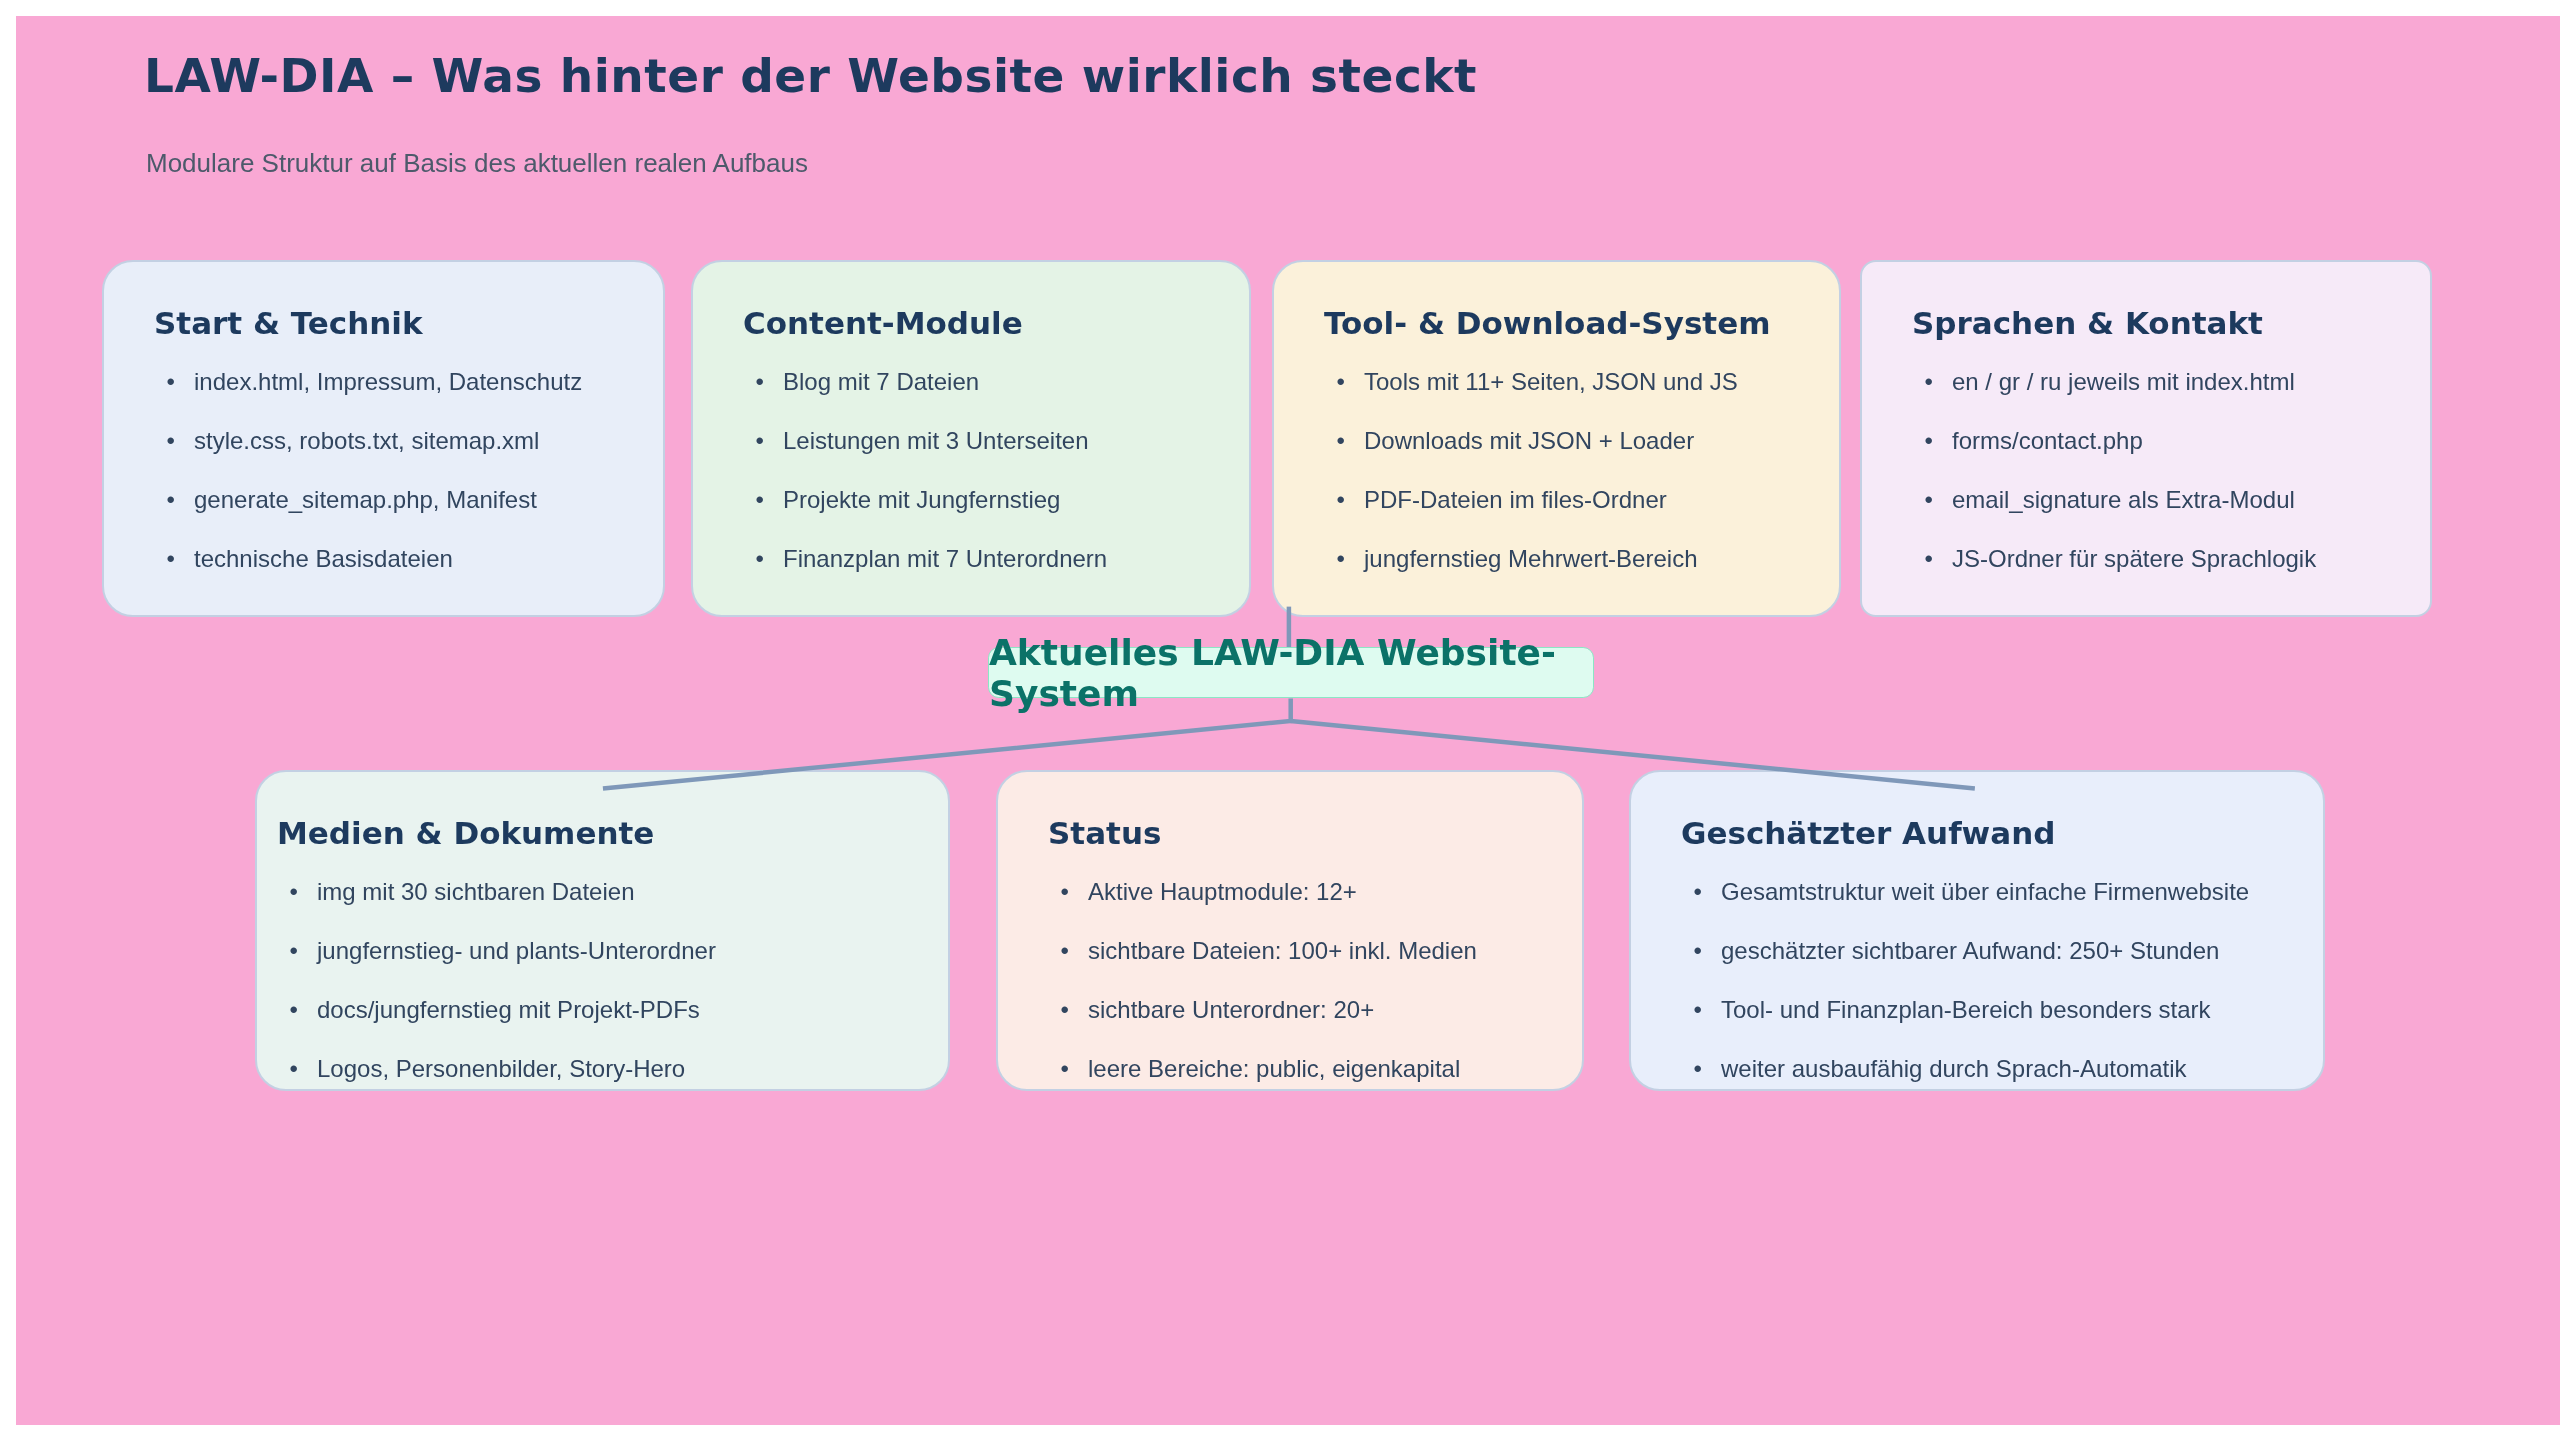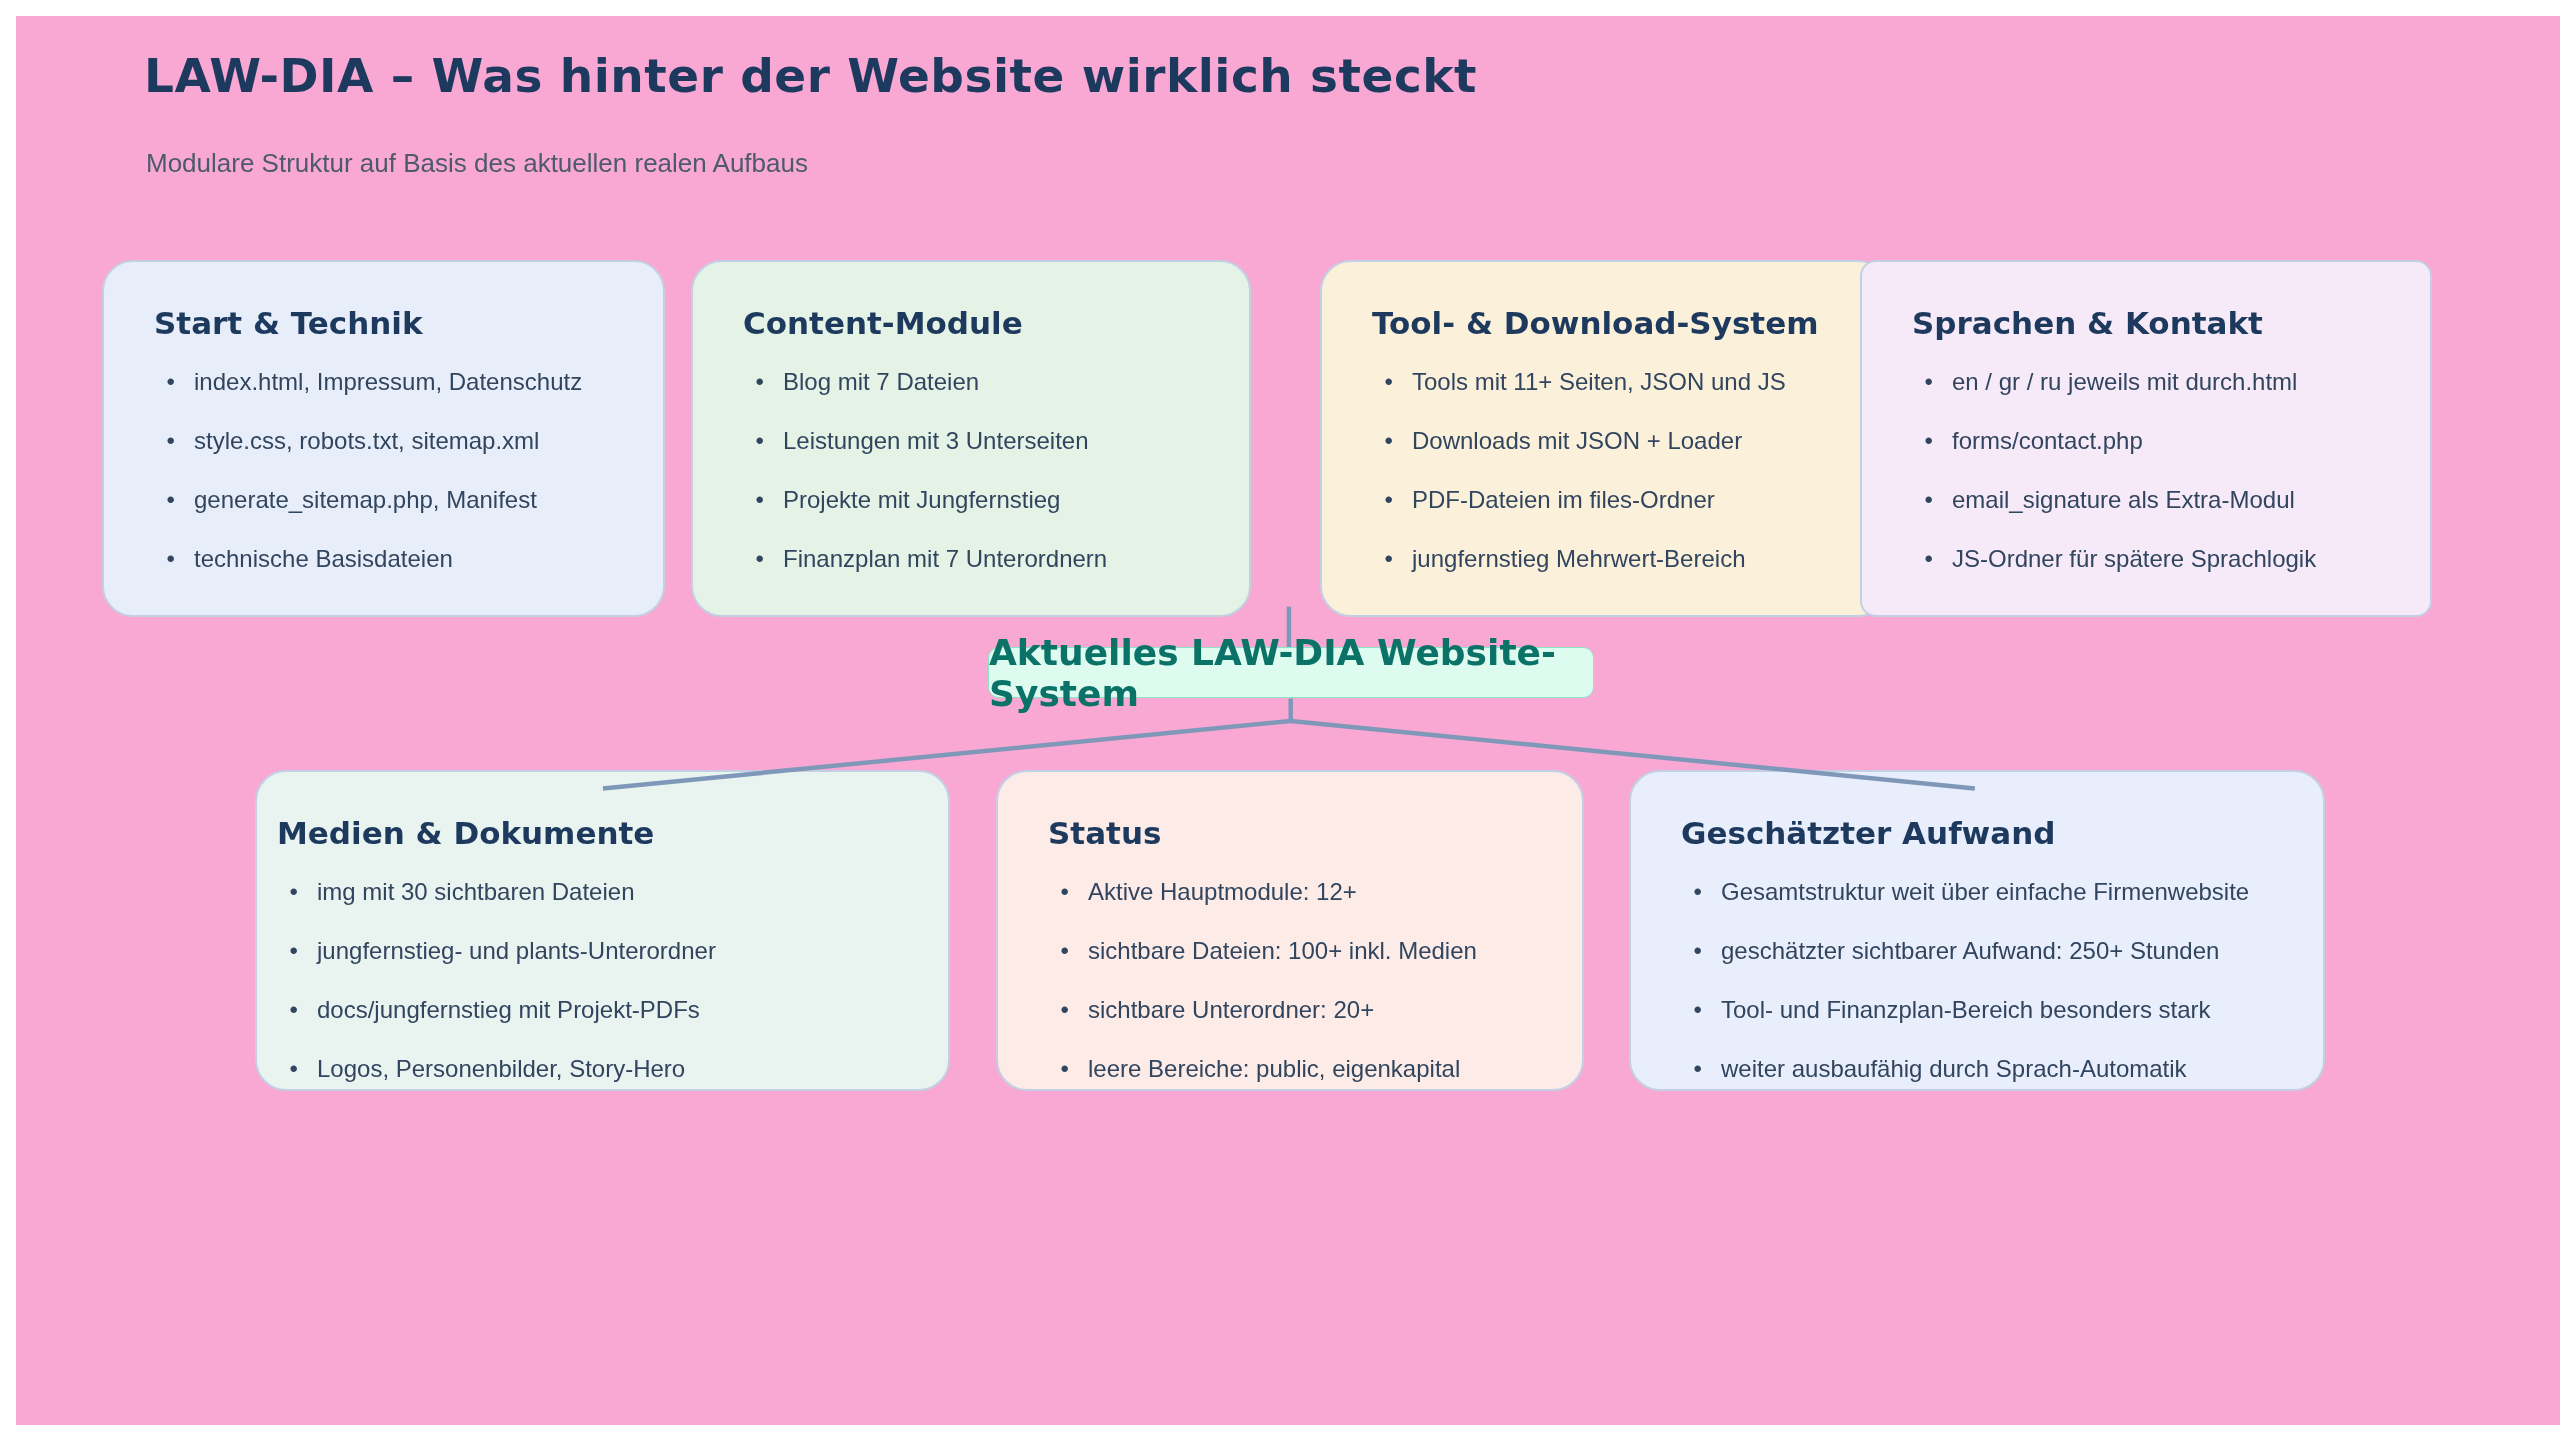--- a/index.html
+++ b/index.html
@@ -59,21 +59,21 @@
     line-height: 34px;
     color: #31455f;
   }
   .card li::before {
     content: "\2022";
     position: absolute;
     left: 12.6px;
   }
   .b1 { left: 86px;   top: 244px; width: 563px; height: 357px; }
   .b2 { left: 675px;  top: 244px; width: 560px; height: 357px; }
-  .b3 { left: 1256px; top: 244px; width: 569px; height: 357px; margin-left: 48px; }
+  .b3 { left: 1256px; top: 244px; width: 569px; height: 357px; }
   .b4 { left: 1844px; top: 244px; width: 572px; height: 357px; border-radius: 16px; }
   .b5 { left: 239px;  top: 754px; width: 695px; height: 321px; padding-left: 20px; }
   .b6 { left: 980px; top: 754px; width: 588px; height: 321px; }
   .b7 { left: 1613px; top: 754px; width: 696px; height: 321px; }
   .center-node {
     position: absolute;
     left: 972px; top: 631px;
     width: 606px; height: 51px;
     box-sizing: border-box;
     background: #defbf0;
@@ -141,21 +141,21 @@
       <li>Tools mit 11+ Seiten, JSON und JS</li>
       <li>Downloads mit JSON + Loader</li>
       <li>PDF-Dateien im files-Ordner</li>
       <li>jungfernstieg Mehrwert-Bereich</li>
     </ul>
   </div>
 
   <div class="card b4" style="background-color: rgb(246, 234, 248);">
     <h2>Sprachen &amp; Kontakt</h2>
     <ul>
-      <li>en / gr / ru jeweils mit durch.html</li>
+      <li>en / gr / ru jeweils mit index.html</li>
       <li>forms/contact.php</li>
       <li>email_signature als Extra-Modul</li>
       <li>JS-Ordner für spätere Sprachlogik</li>
     </ul>
   </div>
 
   <div class="center-node" style="background-color: rgb(222, 251, 240); border-color: rgb(140, 230, 197); color: rgb(11, 114, 104);">
     <span>Aktuelles LAW-DIA Website-System</span>
   </div>
 

